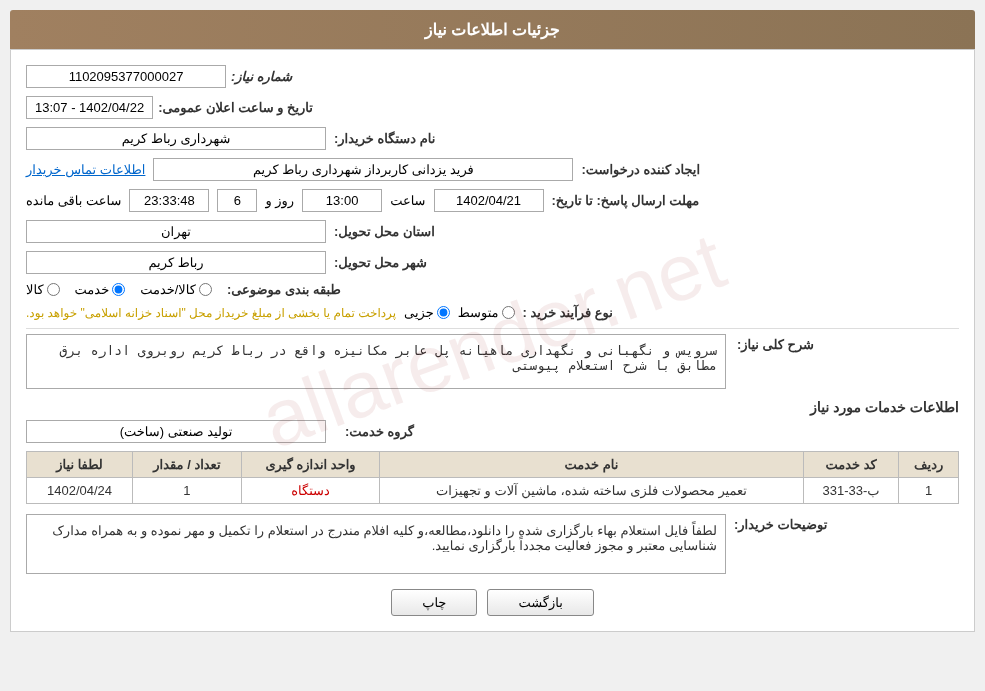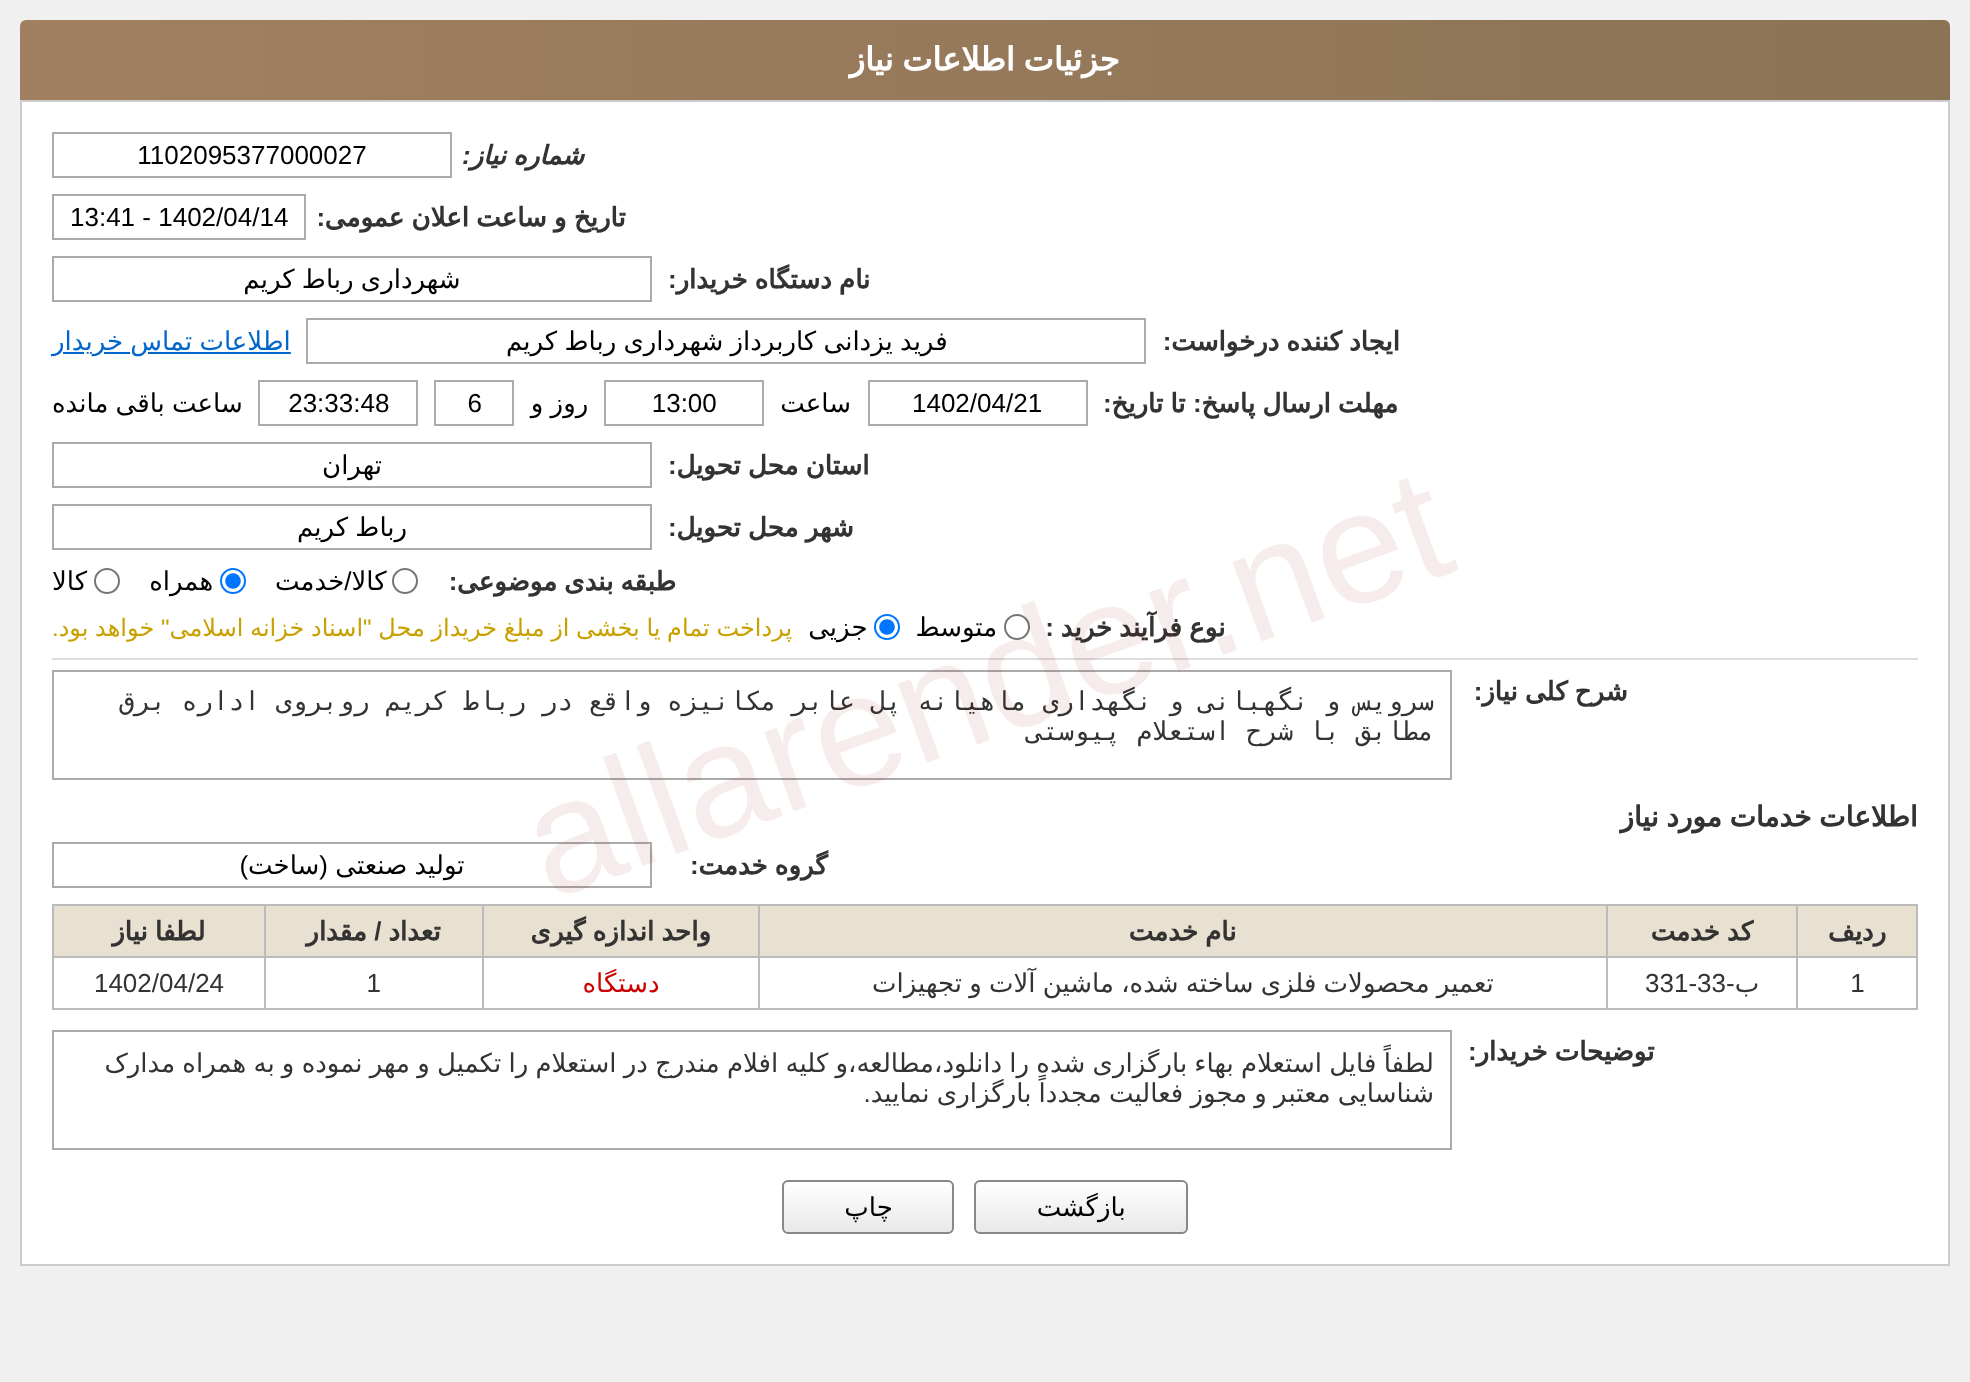--- a/index.html
+++ b/index.html
@@ -214,21 +214,21 @@
   <div class="main-panel watermark-container">
     <div class="watermark">allarender.net</div>
 
     <div class="row-shmaare">
       <span class="shmaare-label">شماره نیاز:</span>
       <div class="shmaare-value">1102095377000027</div>
     </div>
 
     <div class="row-date">
       <span class="label-col">تاریخ و ساعت اعلان عمومی:</span>
-      <div class="date-box">1402/04/14 - 13:41</div>
+      <div class="date-box">1402/04/22 - 13:07</div>
     </div>
 
     <div class="two-col-row">
       <span class="label-col">نام دستگاه خریدار:</span>
       <div class="value-box" style="width:300px;">شهرداری رباط کریم</div>
     </div>
 
     <div class="two-col-row">
       <span class="label-col">ایجاد کننده درخواست:</span>
       <div class="value-box" style="width:420px;">فرید یزدانی کاربرداز شهرداری رباط کریم</div>
@@ -257,21 +257,21 @@
     </div>
 
     <div class="radio-row">
       <span class="label-col">طبقه بندی موضوعی:</span>
       <div class="radio-item">
         <input type="radio" name="tabaqe" class="radio-input" style="">
         <span>کالا/خدمت</span>
       </div>
       <div class="radio-item">
         <input type="radio" name="tabaqe" class="radio-input" checked="" style="">
-        <span>همراه</span>
+        <span>خدمت</span>
       </div>
       <div class="radio-item">
         <input type="radio" name="tabaqe" class="radio-input" style="">
         <span>کالا</span>
       </div>
     </div>
 
     <div class="two-col-row">
       <span class="label-col">نوع فرآیند خرید :</span>
       <div class="radio-item">

